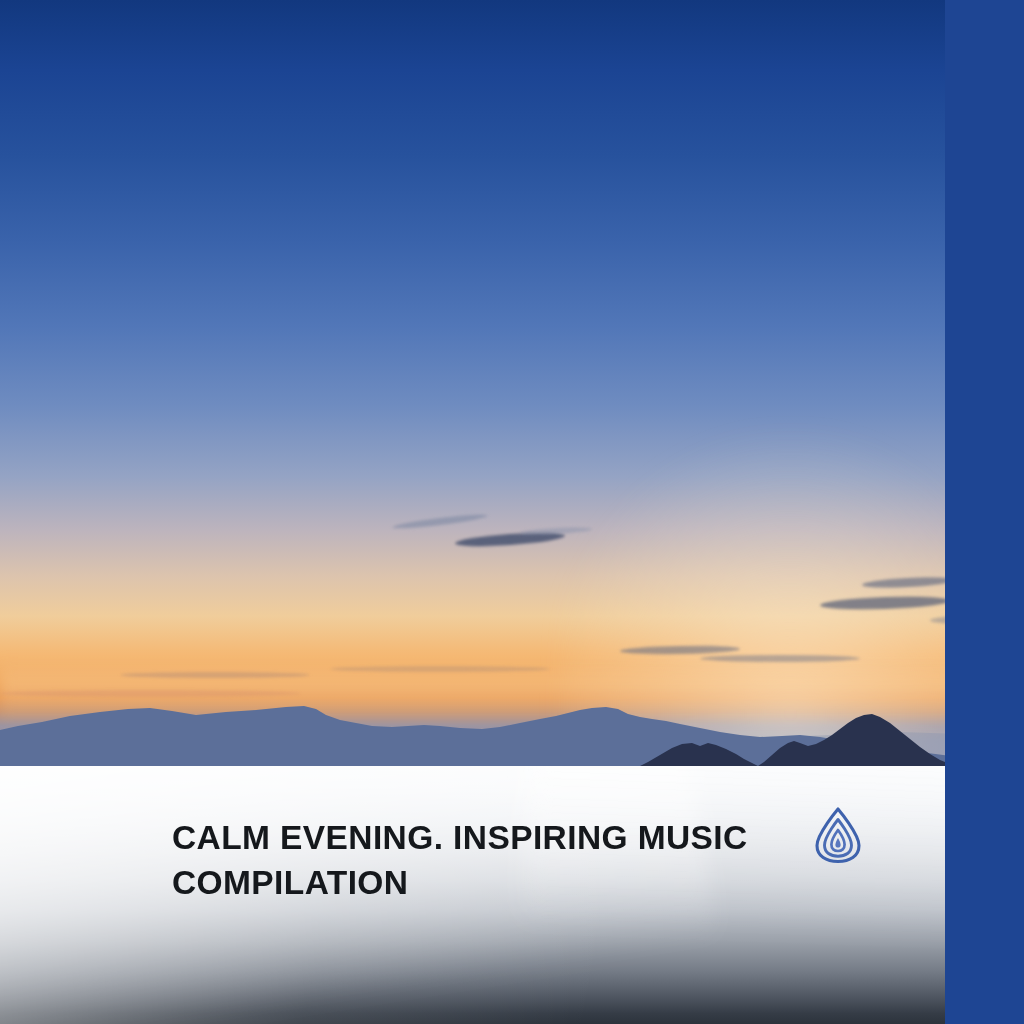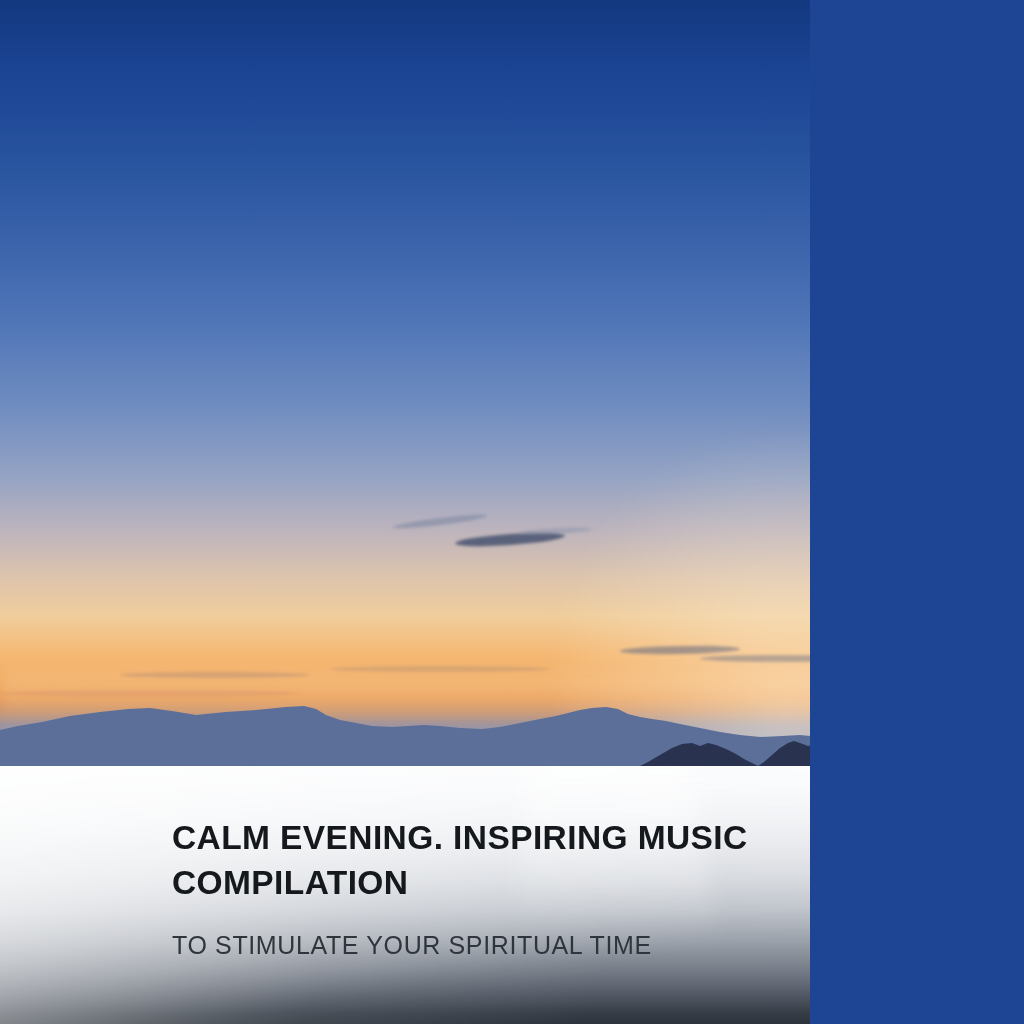--- a/index.html
+++ b/index.html
@@ -5,21 +5,21 @@
 <style>
   * { margin:0; padding:0; box-sizing:border-box; }
   html,body{
     width:1024px; height:1024px; overflow:hidden;
     background:#1e4593;
     font-family:"Liberation Sans", sans-serif;
   }
 
   #cover{
     position:relative;
-    width:810px; height:1024px;
+    width:945px; height:1024px;
     overflow:hidden;
   }
 
   
   .sky{
     position:absolute; left:0; top:0; width:1024px; height:780px;
     background:linear-gradient(to bottom,
       #12387f   0%,
       #1b4493   9%,
       #27529d  20%,
@@ -213,21 +213,20 @@
                L1024,72 L636,72 Z" fill="#29324e"></path>
     </svg>
   </div>
 
   <div class="panel">
     <div class="panel-sheen"></div>
     <div class="panel-sheen2"></div>
 
     <div class="panel-inner">
       <div class="title">CALM EVENING. INSPIRING MUSIC COMPILATION</div>
-      <div class="subtitle">TO STIMULATE YOUR SPIRITUAL TIME</div>
     </div>
   </div>
 
   <div class="logo">
     <svg viewBox="0 0 52 58" xmlns="http://www.w3.org/2000/svg">
       <g fill="none" stroke="#3e62ad" stroke-width="3.1" stroke-linejoin="round">
         <path d="M26,3 C26,3 47,28 47,39.5 C47,50.3 37.6,55.5 26,55.5 C14.4,55.5 5,50.3 5,39.5 C5,28 26,3 26,3 Z"></path>
       </g>
       <g fill="none" stroke="#4a6cb4" stroke-width="2.9" stroke-linejoin="round">
         <path d="M26,13.5 C26,13.5 39.5,30.5 39.5,39.2 C39.5,46.6 33.4,50.2 26,50.2 C18.6,50.2 12.5,46.6 12.5,39.2 C12.5,30.5 26,13.5 26,13.5 Z"></path>

